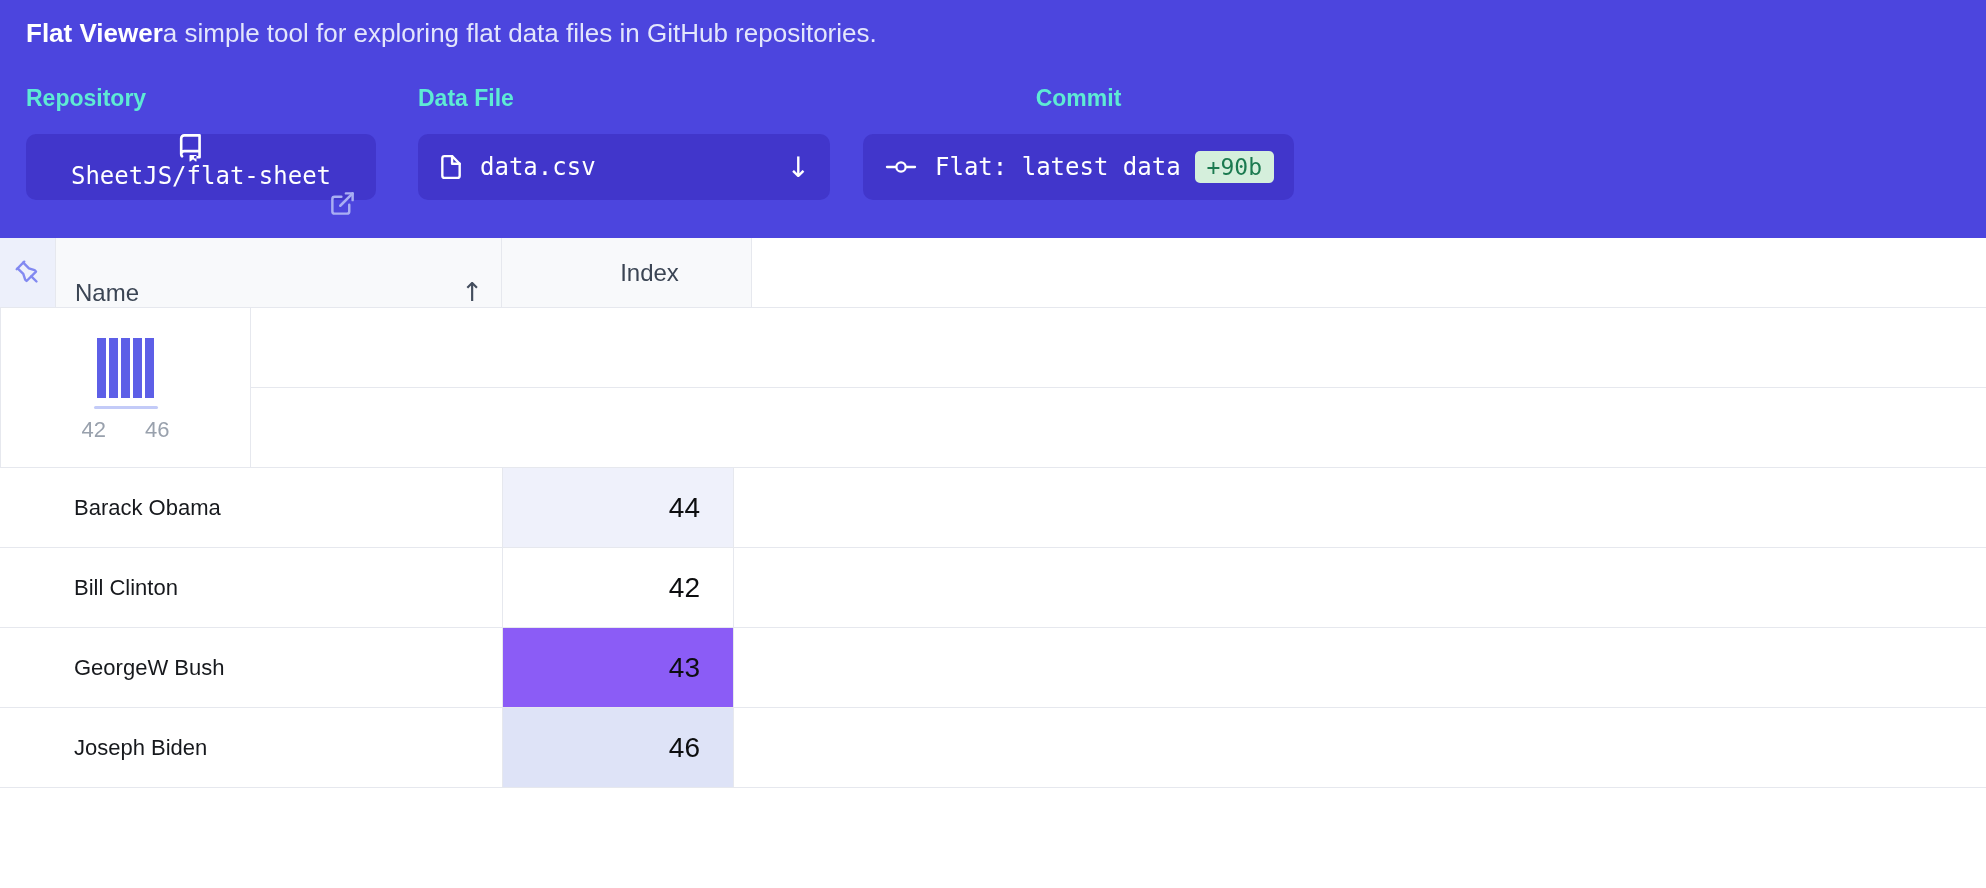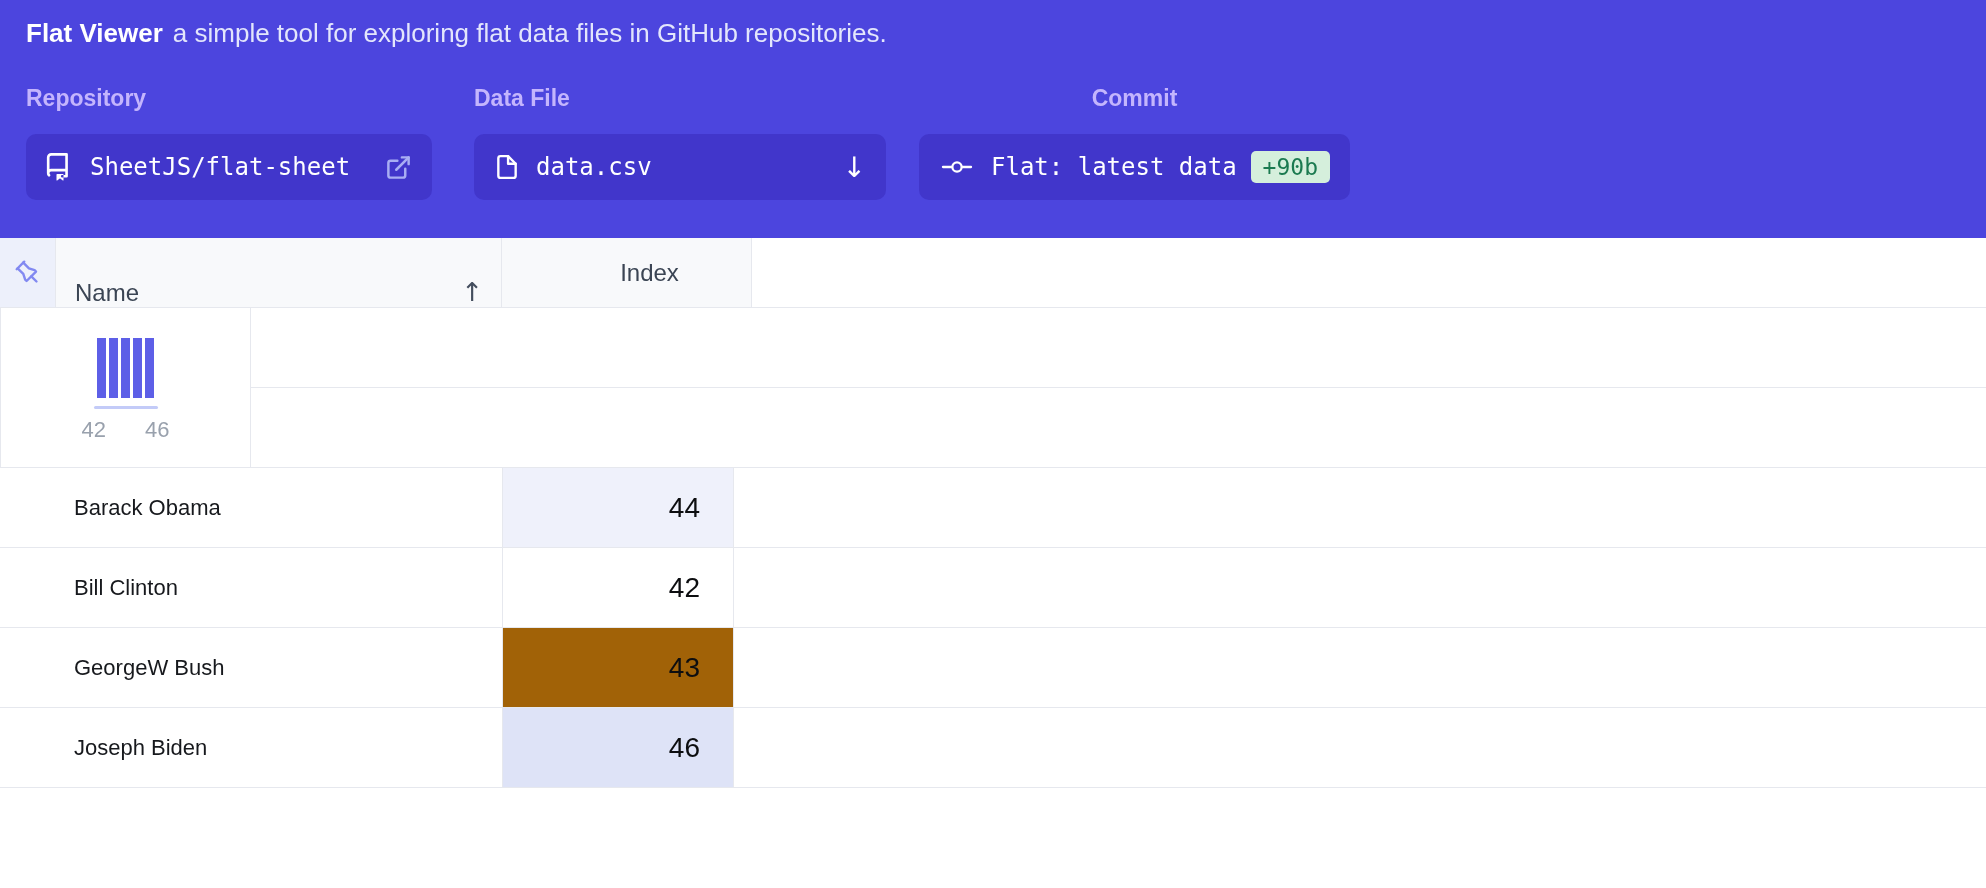--- a/index.html
+++ b/index.html
@@ -2,29 +2,29 @@
 <html><head>
 <meta charset="utf-8">
 <style>
   * { margin:0; padding:0; box-sizing:border-box; }
   html,body { width:1986px; height:888px; overflow:hidden; background:#ffffff;
     font-family:"Liberation Sans", sans-serif; }
 
   
   .topbar { height:238px; background:#4c45de; padding-top:14px; }
   .title-row { padding-left:26px; font-size:26px; line-height:38px; color:#e3e6fc; }
-  .title-row .app-title { color:#ffffff; font-weight:700; margin-right:10px; }
+  .title-row .app-title { color:#ffffff; font-weight:700; }
   .controls { display:flex; margin-top:33px; align-items:flex-start; }
   .control { display:flex; flex-direction:column; }
-  .control .label { font-size:23px; font-weight:600; color:#c4b5fd; margin-bottom:22px; }
+  .control .label { font-size:23px; font-weight:600; color:#5eead4; margin-bottom:22px; }
   .pill { height:66px; background:#4136cb; border-radius:10px; display:flex; align-items:center;
     padding:0 20px; color:#ffffff; font-family:"DejaVu Sans Mono", monospace; font-size:24px; }
   .pill .lead-icon { display:flex; margin-right:16px; flex:none; }
   .pill .trail { margin-left:auto; display:flex; align-items:center; }
-  .ctl-repo   { margin-left:26px; } .ctl-repo   .pill { width:406px; }
+  .ctl-repo   { margin-left:26px; } .ctl-repo   .pill { width:350px;flex-direction:column; }
   .ctl-file   { margin-left:42px; } .ctl-file   .pill { width:412px; }
   .ctl-commit { margin-left:33px;text-align:center; } .ctl-commit .pill { width:431px; }
   .ctl-source { margin-left:31px; } .ctl-source .pill { width:624px; }
   .down-arrow { font-size:28px; color:#ffffff; font-family:"DejaVu Sans", sans-serif; }
   .badge { font-family:"DejaVu Sans Mono", monospace; font-size:23px; color:#1b7a50;
     background:#d5efdc; border-radius:5px; padding:3px 12px; }
 
   
   .grid { width:1986px; }
   .thead { display:flex; height:70px; border-bottom:1px solid #e6e8ee; background:#ffffff; }
@@ -186,21 +186,21 @@
 
     <div class="row">
       <div class="cell-name">Bill Clinton</div>
       <div class="cell-index" style="background: rgb(255, 255, 255);">42</div>
       <div class="row-filler"></div>
     </div>
 
 
     <div class="row">
       <div class="cell-name">GeorgeW Bush</div>
-      <div class="cell-index" style="background: #a16207;">43</div>
+      <div class="cell-index" style="background: #8b5cf6;">43</div>
       <div class="row-filler"></div>
     </div>
 
     <div class="row">
       <div class="cell-name">Joseph Biden</div>
       <div class="cell-index" style="background: rgb(222, 227, 247);">46</div>
       <div class="row-filler"></div>
     </div>
   </div>
 

